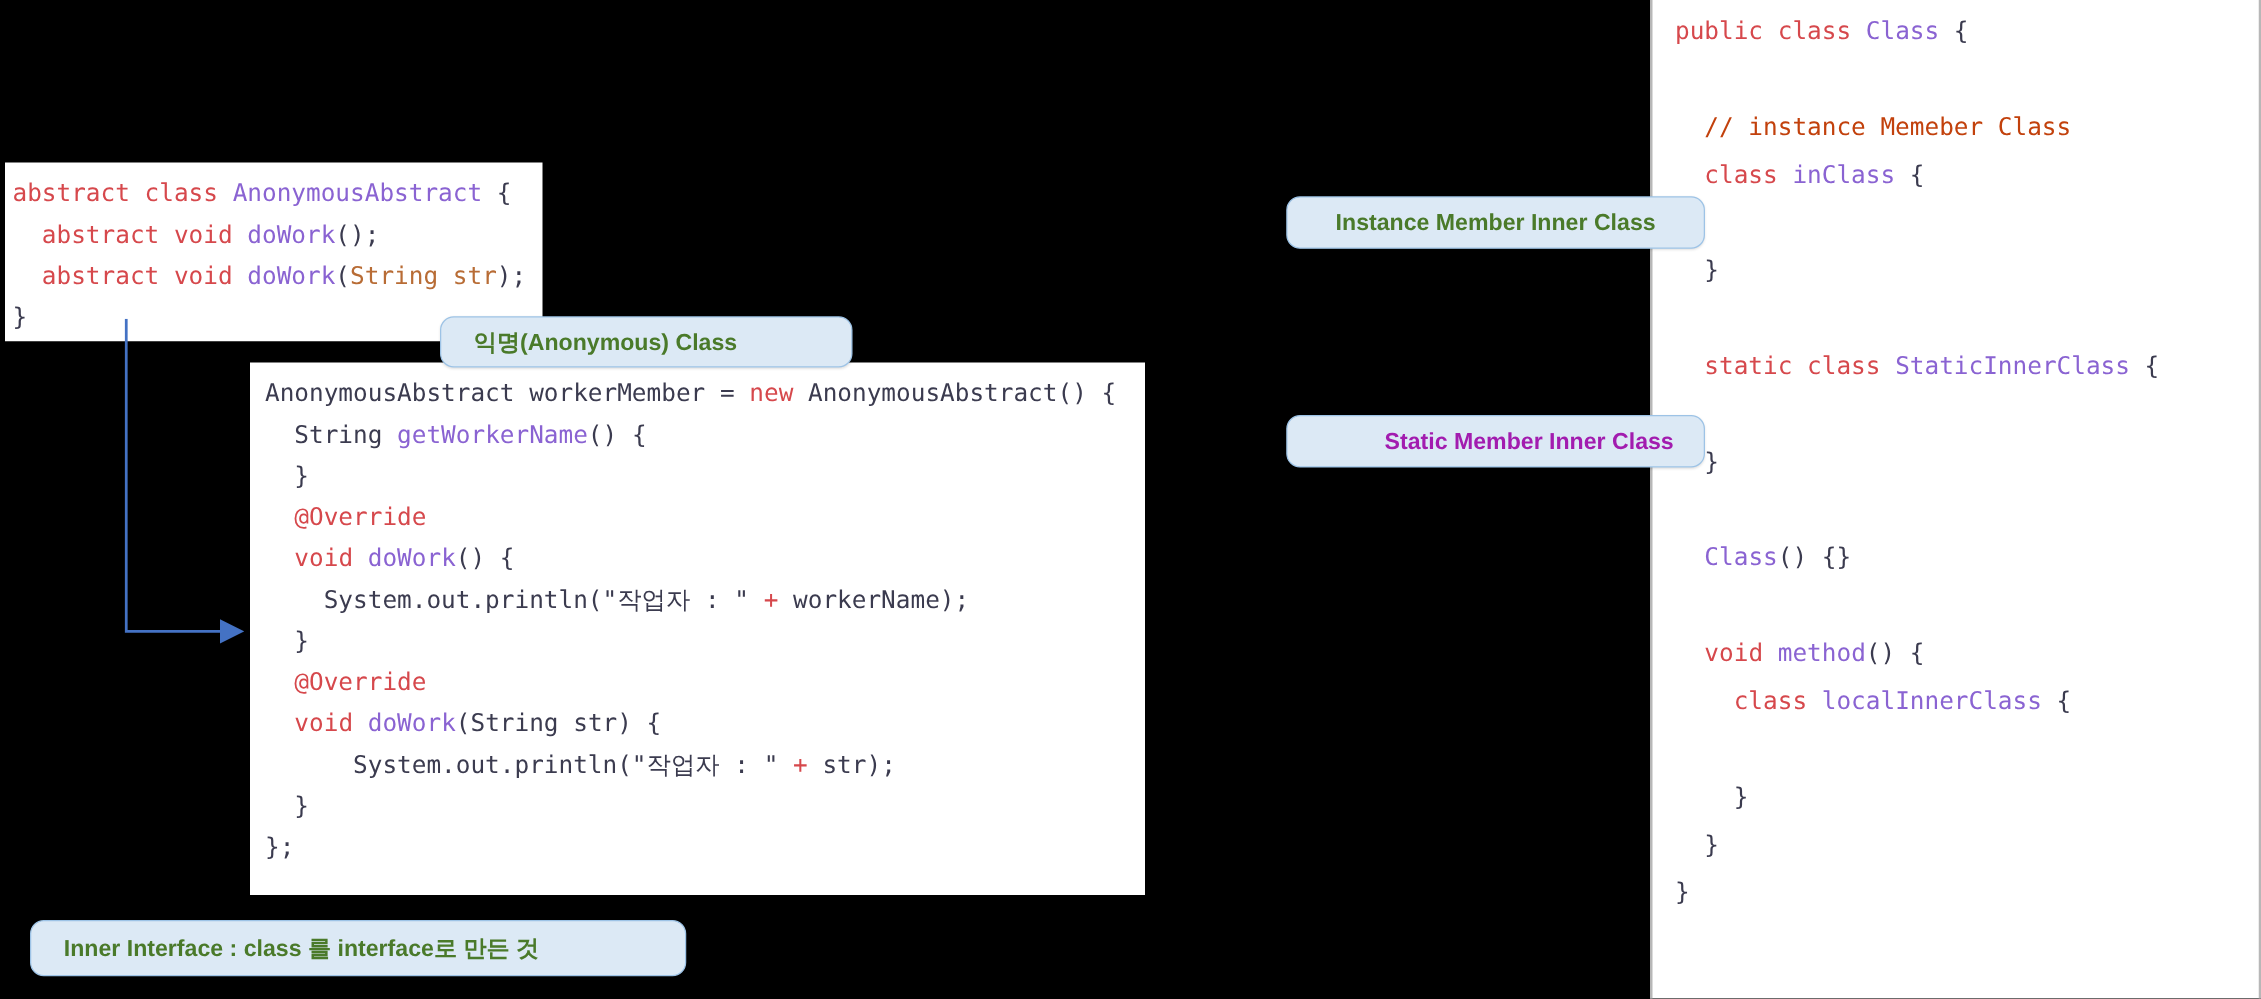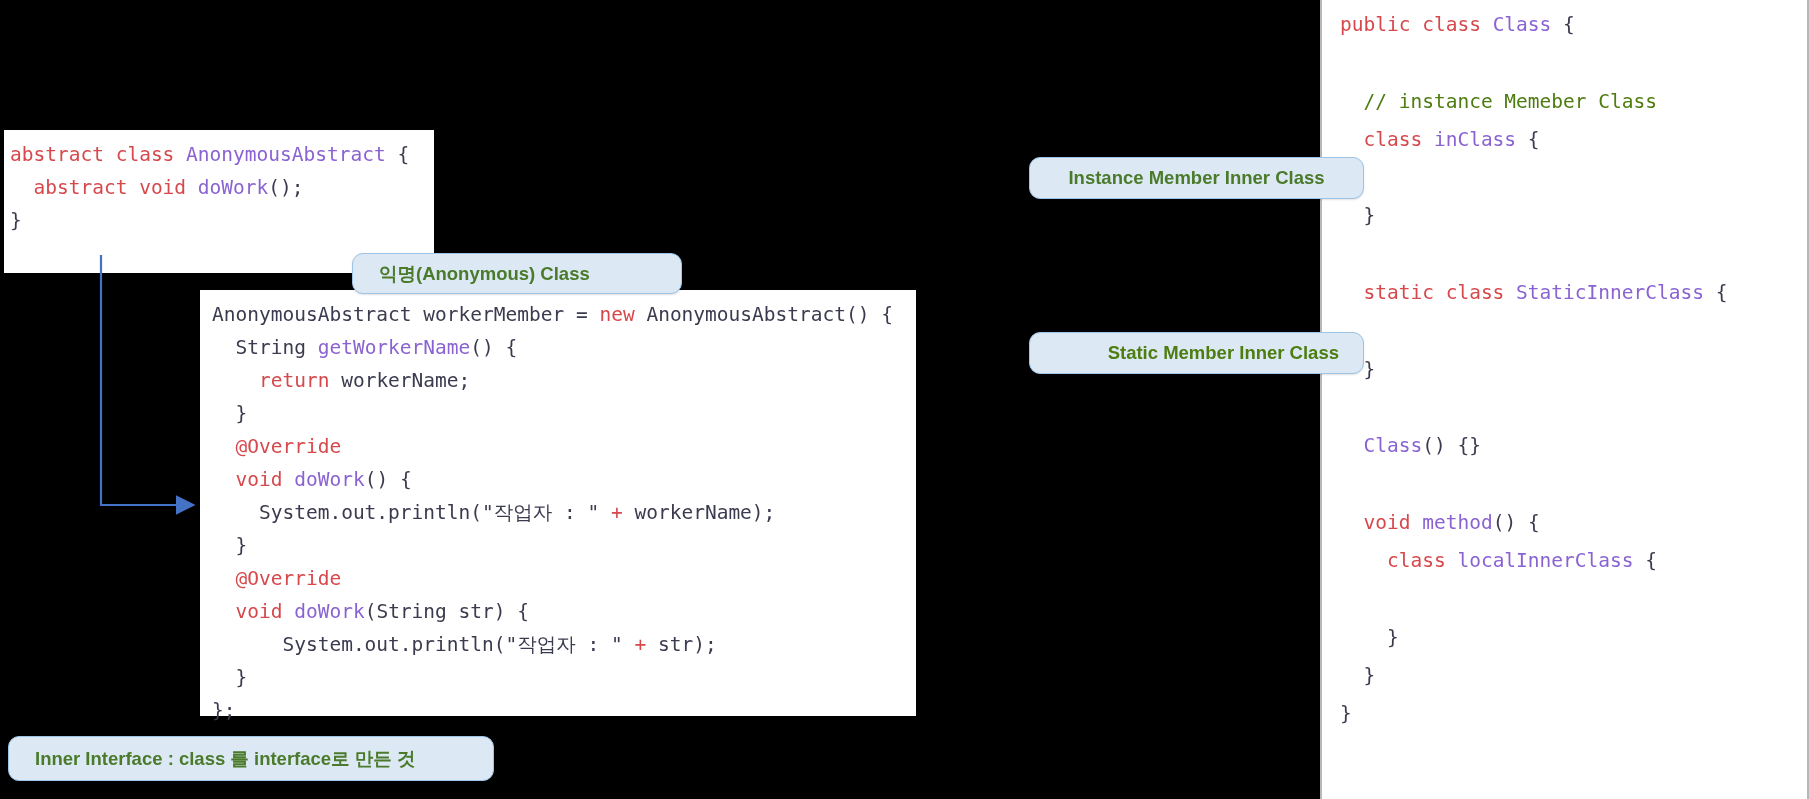--- a/index.html
+++ b/index.html
@@ -26,21 +26,21 @@
     font-family: "DejaVu Sans Mono", monospace;
     font-size: 19.5px;
     line-height: 33px;
     white-space: pre;
     color: #3b3b4f;
   }
   .tok-kw   { color: #d6484c; }
   .tok-type { color: #8a63d2; }
   .tok-fn   { color: #8a63d2; }
   .tok-ann  { color: #d6484c; }
-  .tok-cmt  { color: #4d7c0f; }
+  .tok-cmt  { color: #c2410c; }
   .tok-plain{ color: #3b3b4f; }
   .tok-op   { color: #d6484c; }
   .tok-param{ color: #b86c35; }
 
   
   #panel-abstract {
     left: 4px;
     top: 130px;
     width: 430px;
     height: 143px;
@@ -76,75 +76,75 @@
     border: 1px solid #9dc3e6;
     border-radius: 11px;
     display: flex;
     align-items: center;
     font-family: "Liberation Sans", sans-serif;
     font-weight: bold;
     font-size: 18.5px;
     box-shadow: 0 1px 2px rgba(0,0,0,0.12);
   }
   .callout-green { color: #4a7a2a; }
-  .callout-gray  { color: #4d7c0f; }
+  .callout-gray  { color: #a21caf; }
   .callout-left  { justify-content: flex-start; padding-left: 26px; }
   .callout-center{ justify-content: center; }
   .callout-right { justify-content: flex-end; padding-right: 24px; }
 
   #callout-anonymous {
     left: 352px; top: 253px; width: 330px; height: 41px;
   }
   #callout-instance {
     left: 1029px; top: 157px; width: 335px; height: 42px;
   }
   #callout-static {
     left: 1029px; top: 332px; width: 335px; height: 42px;
   }
   #callout-local {
     left: 1029px; top: 643px; width: 335px; height: 42px;
   }
   #callout-inner-interface {
-    left: 8px; top: 736px; width: 486px; height: 45px; text-align: right;
+    left: 24px; top: 736px; width: 525px; height: 45px; text-align: right;
   }
 
   
   #connector-arrow {
     position: absolute;
     left: 85px;
     top: 255px;
     width: 140px;
     height: 270px;
     pointer-events: none;
   }
 </style>
 </head>
 <body>
 
 <div id="stage">
 
   <div class="code-panel" id="panel-abstract">
       <div class="code-line"><span class="tok-kw">abstract class </span><span class="tok-type">AnonymousAbstract</span><span class="tok-plain"> {</span></div>
       <div class="code-line"><span class="tok-kw">  abstract void </span><span class="tok-fn">doWork</span><span class="tok-plain">();</span></div>
+      <div class="code-line"><span class="tok-kw">  abstract void </span><span class="tok-fn">doWork</span><span class="tok-plain">(</span><span class="tok-param">String str</span><span class="tok-plain">);</span></div>
       <div class="code-line"><span class="tok-plain">}</span></div>
     </div>
 
   <svg id="connector-arrow" viewBox="0 0 140 270" width="140" height="270">
     <defs>
       <marker id="ah" markerWidth="9" markerHeight="9" refX="7" refY="4.5" orient="auto" markerUnits="strokeWidth">
         <path d="M0,0 L9,4.5 L0,9 z" fill="#4472c4"></path>
       </marker>
     </defs>
     <path d="M16,0 L16,250 L106,250" stroke="#4472c4" stroke-width="2.2" fill="none" marker-end="url(#ah)"></path>
   </svg>
 
   <div class="code-panel" id="panel-anonymous">
       <div class="code-line"><span class="tok-plain">AnonymousAbstract workerMember = </span><span class="tok-kw">new</span><span class="tok-plain"> AnonymousAbstract() {</span></div>
       <div class="code-line"><span class="tok-plain">  String </span><span class="tok-fn">getWorkerName</span><span class="tok-plain">() {</span></div>
-      <div class="code-line"><span class="tok-plain">    </span><span class="tok-kw">return</span><span class="tok-plain"> workerName;</span></div>
       <div class="code-line"><span class="tok-plain">  }</span></div>
       <div class="code-line"><span class="tok-ann">  @Override</span></div>
       <div class="code-line"><span class="tok-plain">  </span><span class="tok-kw">void</span><span class="tok-plain"> </span><span class="tok-fn">doWork</span><span class="tok-plain">() {</span></div>
       <div class="code-line"><span class="tok-plain">    System.out.println("작업자 : " </span><span class="tok-op">+</span><span class="tok-plain"> workerName);</span></div>
       <div class="code-line"><span class="tok-plain">  }</span></div>
       <div class="code-line"><span class="tok-ann">  @Override</span></div>
       <div class="code-line"><span class="tok-plain">  </span><span class="tok-kw">void</span><span class="tok-plain"> </span><span class="tok-fn">doWork</span><span class="tok-plain">(String str) {</span></div>
       <div class="code-line"><span class="tok-plain">      System.out.println("작업자 : " </span><span class="tok-op">+</span><span class="tok-plain"> str);</span></div>
       <div class="code-line"><span class="tok-plain">  }</span></div>
       <div class="code-line"><span class="tok-plain">};</span></div>

